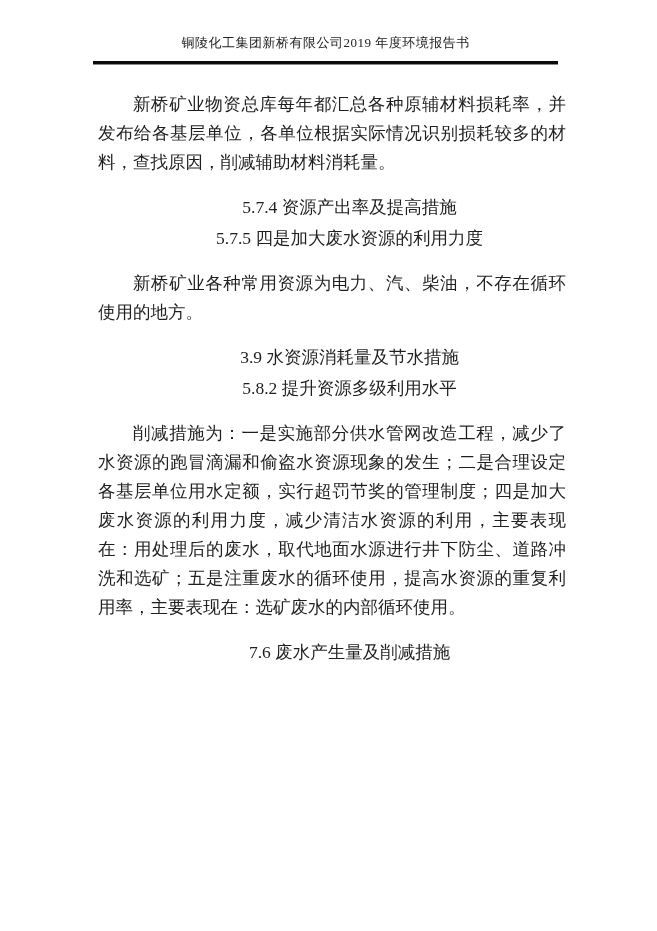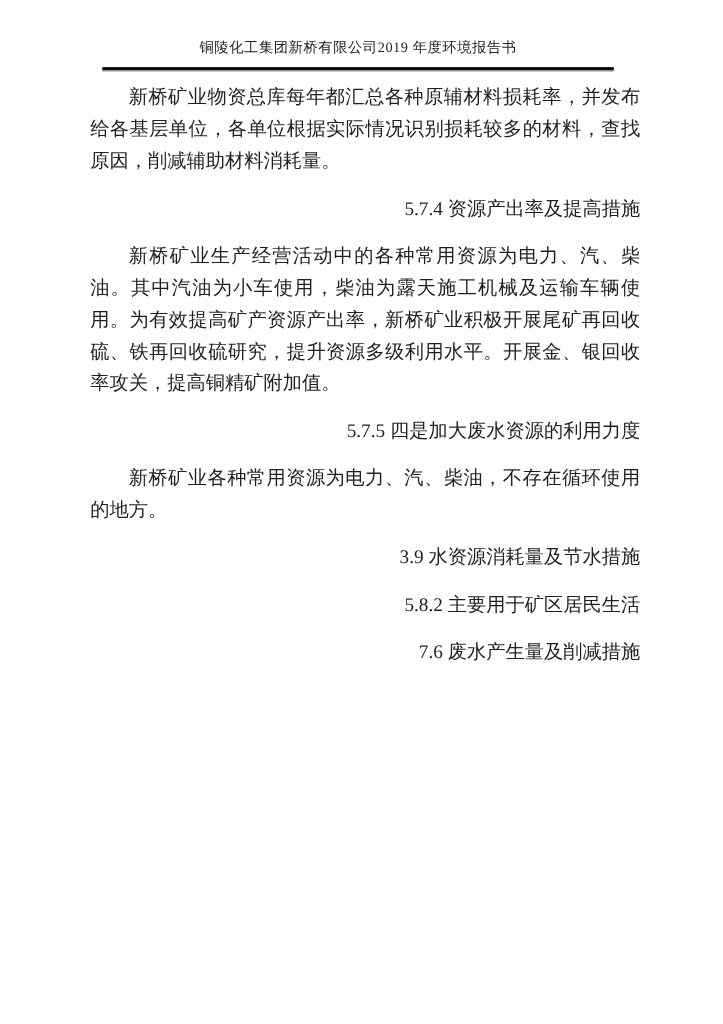--- a/index.html
+++ b/index.html
@@ -48,31 +48,31 @@
     position: absolute;
     top: 74px;
     left: 82px;
     width: 500px;
     font-size: 17.5px;
     line-height: 29px;
     text-align: justify;
     text-justify: inter-character;
   }
   .body-para {
-    margin: 0;
+    margin: 16px;
     text-indent: 2em;
     word-break: break-all;
   }
   .section-heading {
-    margin: 14px 0;
+    margin: 2px 0;
     text-indent: 2em;
     font-weight: normal;
     font-size: 17.5px;
     line-height: 29px;
-    text-align: right;
+    text-align: center;
   }
   
   .doc-footer {
     position: absolute;
     top: 858px;
     left: 0;
     width: 657px;
     text-align: left;
     font-size: 13px;
     color: #a21caf;
@@ -88,25 +88,25 @@
     <div class="header-title">铜陵化工集团新桥有限公司2019 年度环境报告书</div>
     <div class="header-rule">
       <div class="rule-thick"></div>
       <div class="rule-thin"></div>
     </div>
   </div>
 
   <div class="doc-content">
     <p class="body-para">新桥矿业物资总库每年都汇总各种原辅材料损耗率，并发布给各基层单位，各单位根据实际情况识别损耗较多的材料，查找原因，削减辅助材料消耗量。</p>
     <p class="section-heading">5.7.4 资源产出率及提高措施</p>
-    <p class="body-para">新桥矿业生产经营活动中的各种常用资源为电力、汽、柴油。其中汽油为小车使用，柴油为露天施工机械及运输车辆使用。为有效提高矿产资源产出率，新桥矿业积极开展尾矿再回收硫、铁再回收硫研究，提升资源多级利用水平。开展金、银回收率攻关，提高铜精矿附加值。</p>
     <p class="section-heading">5.7.5 四是加大废水资源的利用力度</p>
     <p class="body-para">新桥矿业各种常用资源为电力、汽、柴油，不存在循环使用的地方。</p>
     <p class="section-heading">3.9 水资源消耗量及节水措施</p>
-    <p class="section-heading">5.8.2 主要用于矿区居民生活</p>
+    <p class="section-heading">5.8.2 提升资源多级利用水平</p>
+    <p class="body-para">削减措施为：一是实施部分供水管网改造工程，减少了水资源的跑冒滴漏和偷盗水资源现象的发生；二是合理设定各基层单位用水定额，实行超罚节奖的管理制度；四是加大废水资源的利用力度，减少清洁水资源的利用，主要表现在：用处理后的废水，取代地面水源进行井下防尘、道路冲洗和选矿；五是注重废水的循环使用，提高水资源的重复利用率，主要表现在：选矿废水的内部循环使用。</p>
     <p class="section-heading">7.6 废水产生量及削减措施</p>
   </div>
 
   <div class="doc-footer">
     <span>- 30 -</span>
   </div>
 
 </div>
 
 </body></html>

